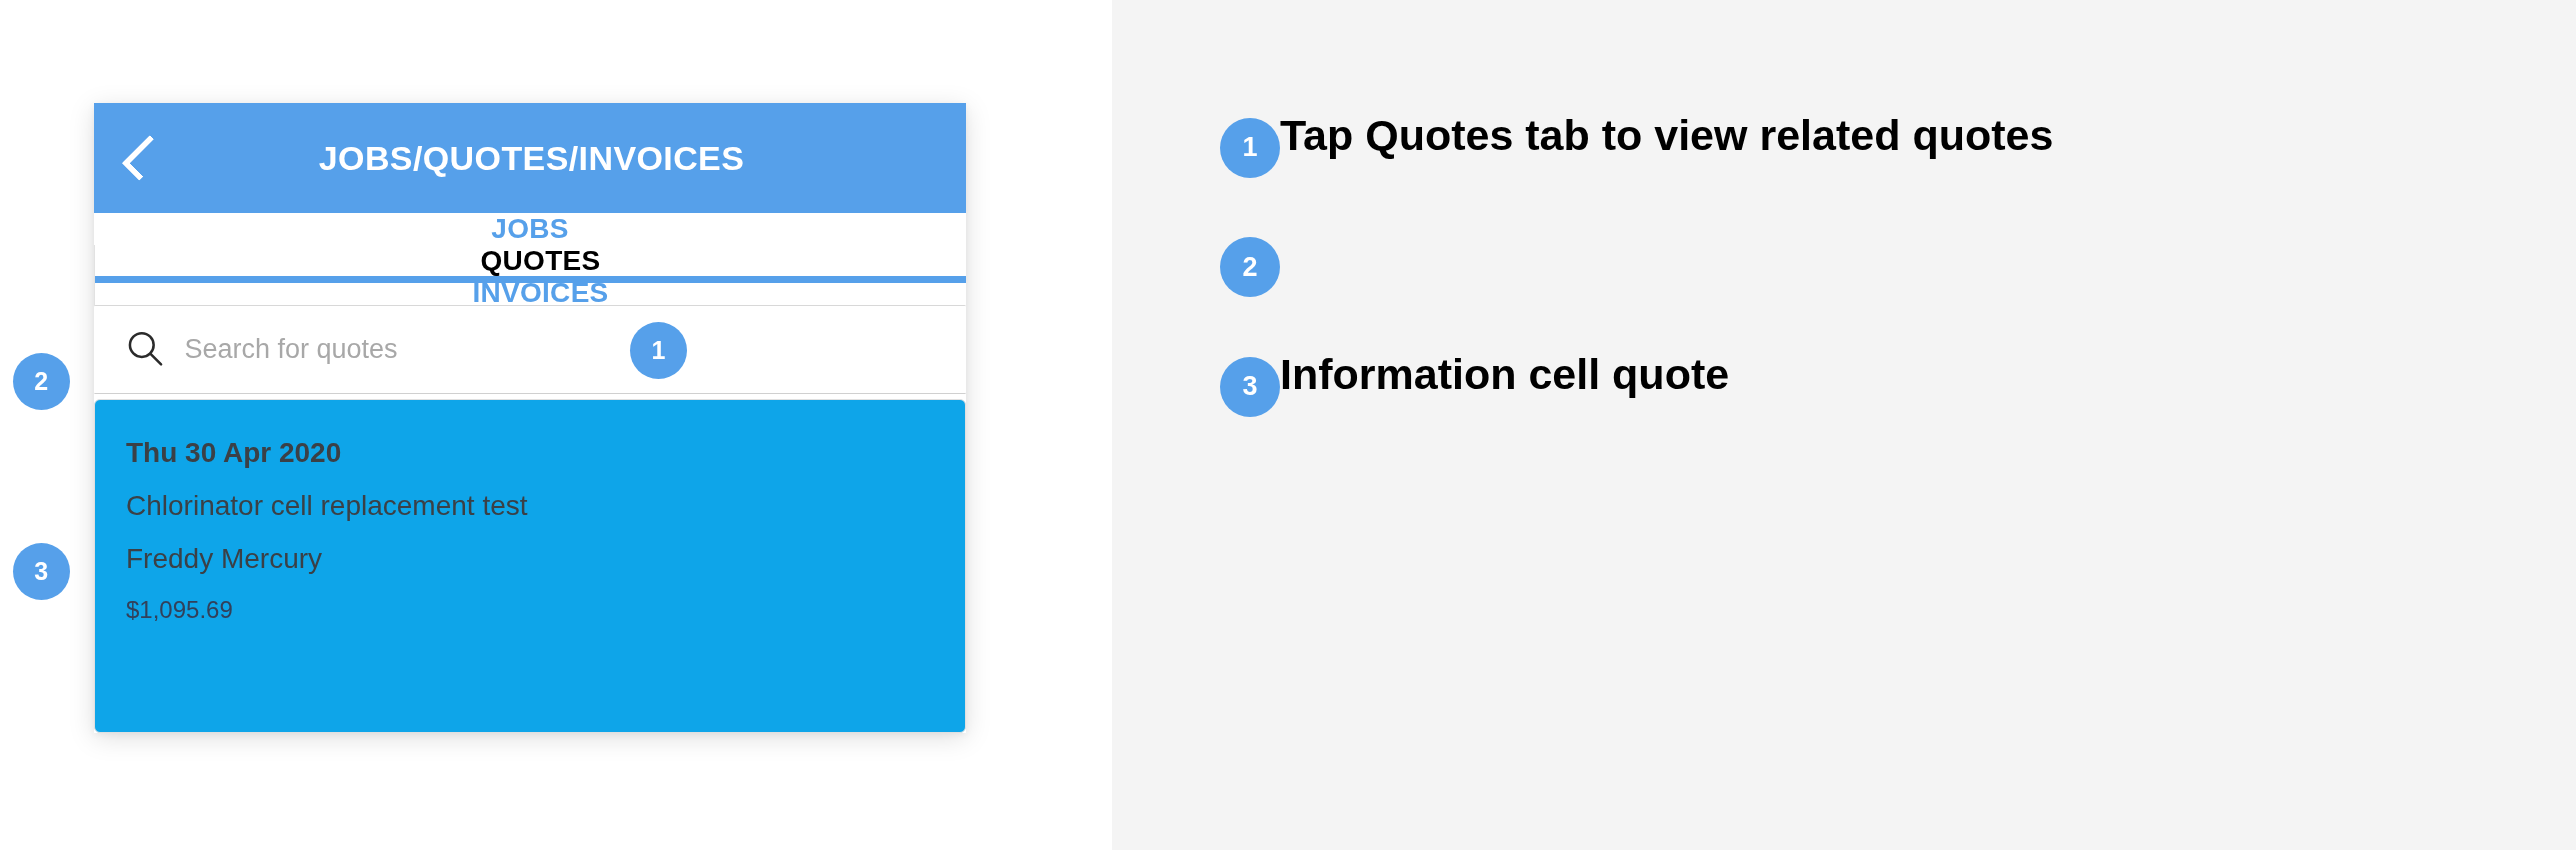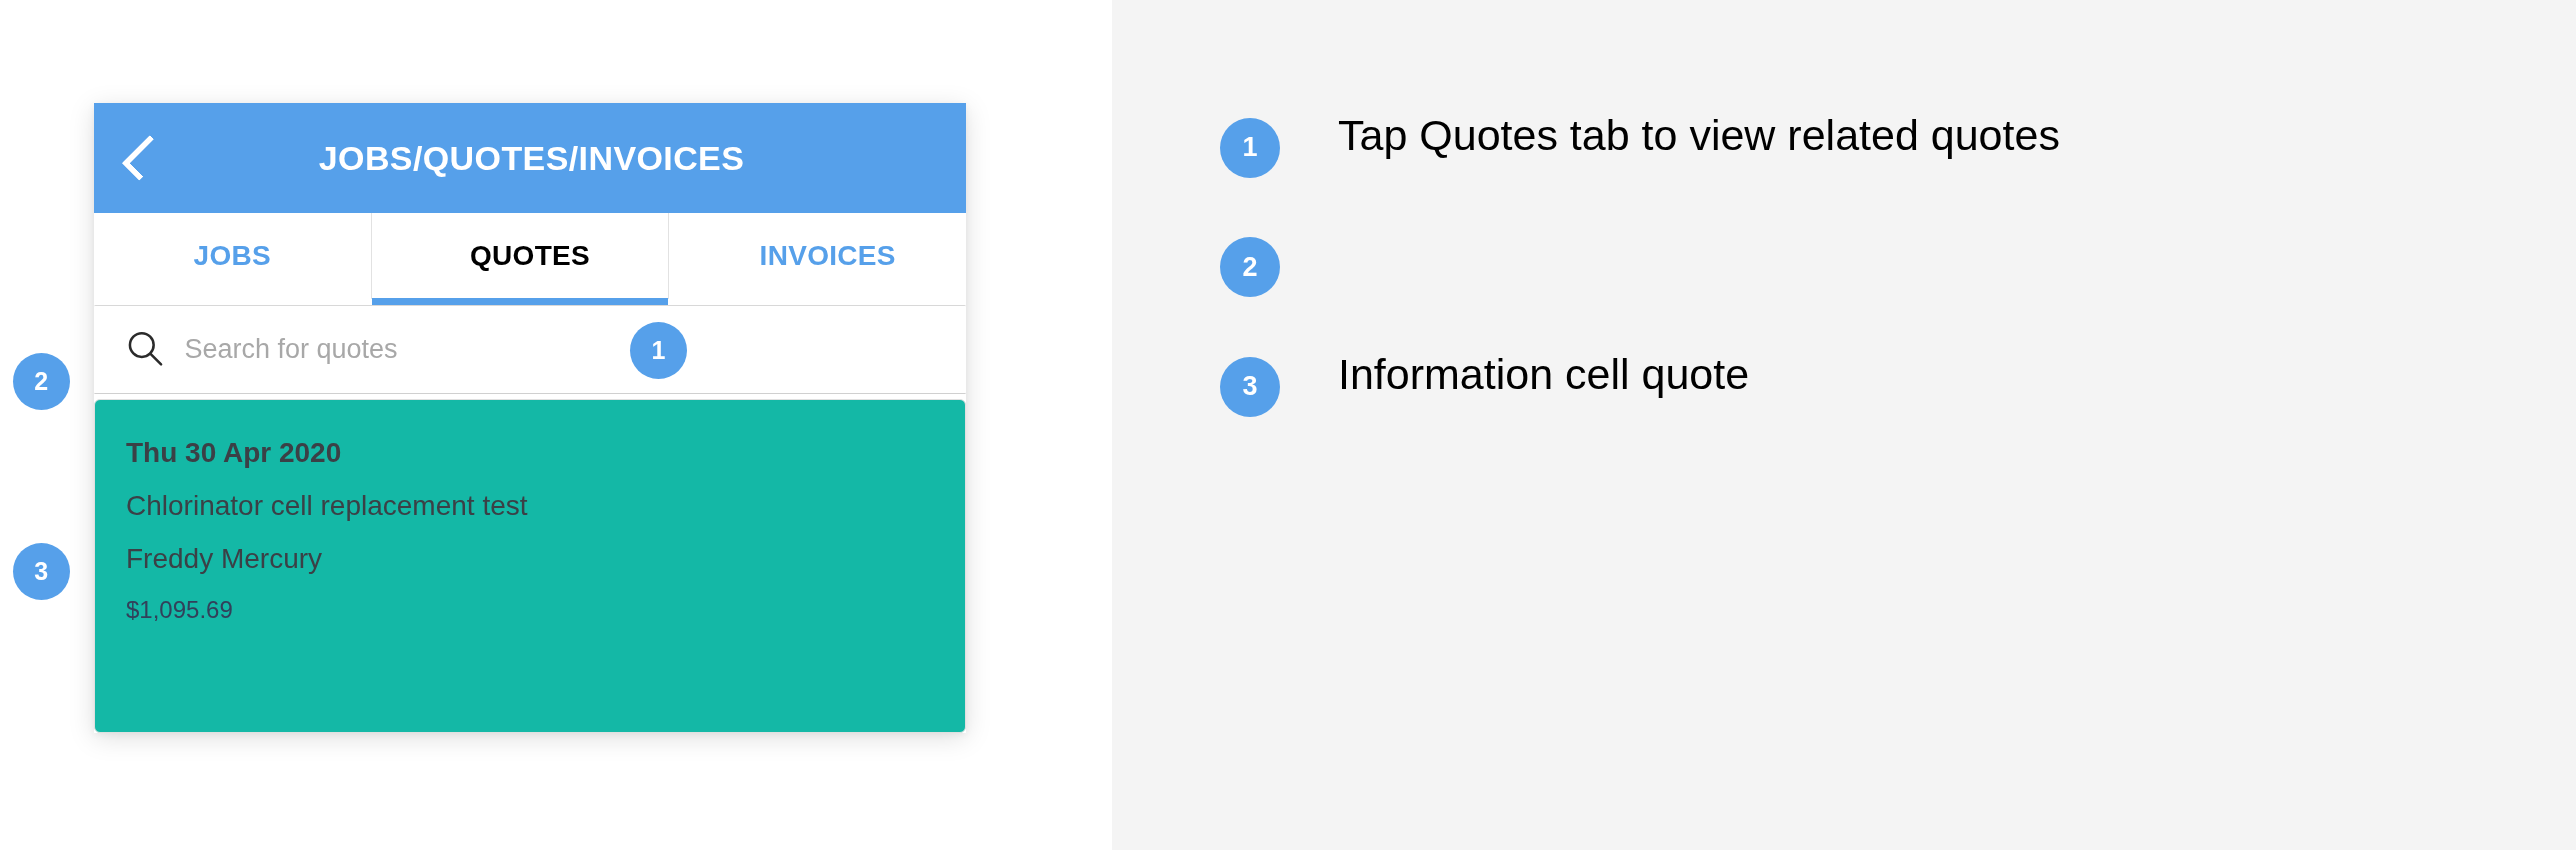--- a/index.html
+++ b/index.html
@@ -86,20 +86,21 @@
     padding-left: 3px;
     box-sizing: border-box;
   }
 
   
   .tabs {
     position: relative;
     display: flex;
     height: 86px;
     background: #ffffff;
+    flex-direction: column;
   }
   .tab {
     flex: 1 1 0;
     display: flex;
     align-items: center;
     justify-content: center;
     font-size: 28px;
     font-weight: bold;
     letter-spacing: 0.3px;
     color: #56a0ea;
@@ -143,21 +144,21 @@
     font-size: 27px;
     color: #a8a8a8;
     margin-left: 16.4px;
   }
 
   
   .list-card {
     position: relative;
     margin-top: 4.5px;
     height: 334px;
-    background: #14b8a6;
+    background: #0ea5e9;
     border: 1.5px solid #e0e0e0;
     border-radius: 6px;
     box-sizing: border-box;
     padding: 39px 0 0 31px;
   }
   .row-date {
     font-size: 28px;
     font-weight: bold;
     color: #3b4046;
     line-height: 1;
@@ -222,23 +223,22 @@
     background: #56a0ea;
     color: #ffffff;
     font-size: 27px;
     font-weight: bold;
     display: flex;
     align-items: center;
     justify-content: center;
     margin-top: 7.5px;
   }
   .step-text {
-    margin-left: 58px;
     font-size: 43px;
-    font-weight: normal;
+    font-weight: bold;
     color: #000000;
     line-height: 1.18;
     max-width: 843px;
   }
 </style>
 </head>
 <body>
 
 <div id="root">
 

